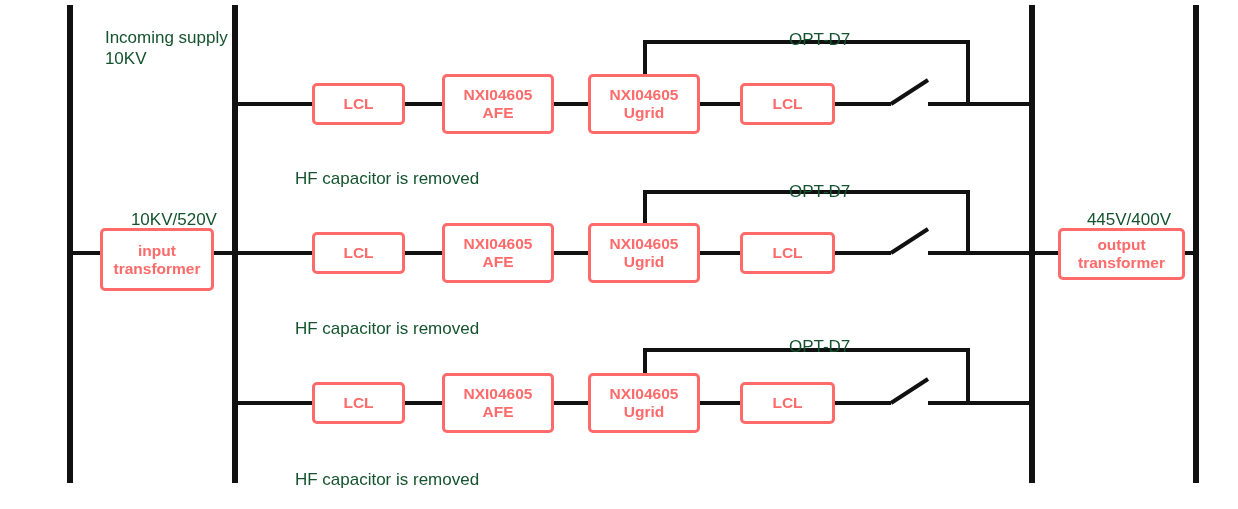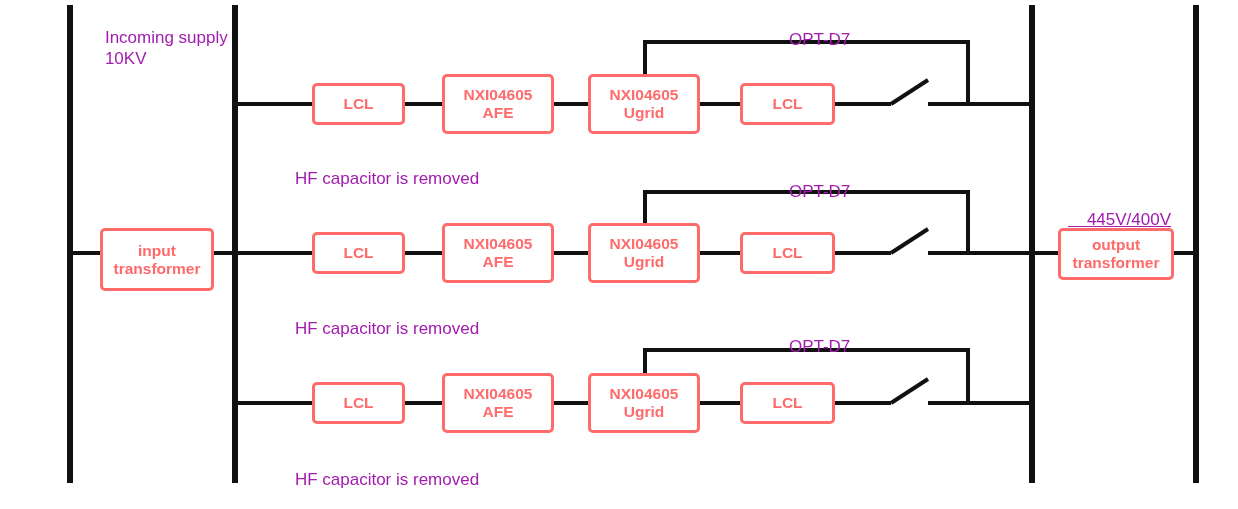--- a/index.html
+++ b/index.html
@@ -17,21 +17,21 @@
   }
   svg.wires {
     position: absolute;
     left: 0;
     top: 0;
     width: 1238px;
     height: 509px;
   }
   .lbl {
     position: absolute;
-    color: #a21caf;
+    color: #14532d;
     font-size: 17px;
     line-height: 21px;
     white-space: pre;
   }
   .comp {
     position: absolute;
     box-sizing: border-box;
     border: 3px solid #ff6a6a;
     border-radius: 5px;
     background: #ffffff;
@@ -94,22 +94,25 @@
     <line x1="928" y1="403" x2="1032" y2="403" stroke="#111111" stroke-width="4"></line>
     <polyline points="645,403 645,350 968,350 968,403" fill="none" stroke="#111111" stroke-width="4"></polyline>
   </svg>
 
   <div class="lbl" style="left:86px; top:6px;">
     <span>Incoming supply</span>
     <span>10KV</span>
   </div>
 
 
+  <div class="lbl" style="left:112px; top:188px;">
+    <span>10KV/520V</span>
+  </div>
 
-  <div class="lbl" style="left:1068px; top:188px;text-decoration:underline;">
+  <div class="lbl" style="left:1068px; top:188px;">
     <span>445V/400V</span>
   </div>
 
   <div class="lbl" style="left:770px; top:8px;">
     <span>OPT-D7</span>
   </div>
   <div class="lbl" style="left:770px; top:160px;">
     <span>OPT-D7</span>
   </div>
   <div class="lbl" style="left:770px; top:315px;">
@@ -124,21 +127,21 @@
   </div>
   <div class="lbl" style="left:276px; top:448px;">
     <span>HF capacitor is removed</span>
   </div>
 
   <div class="comp" style="left:100px; top:228px; width:114px; height:63px;">
     <span>input</span>
     <span>transformer</span>
   </div>
 
-  <div class="comp" style="left:1058px; top:228px; width:116px; height:52px;">
+  <div class="comp" style="left:1058px; top:228px; width:127px; height:52px;">
     <span>output</span>
     <span>transformer</span>
   </div>
 
   <div class="comp" style="left:312px; top:83px; width:93px; height:42px;">
     <span>LCL</span>
   </div>
   <div class="comp" style="left:442px; top:74px; width:112px; height:60px;">
     <span>NXI04605</span>
     <span>AFE</span>

